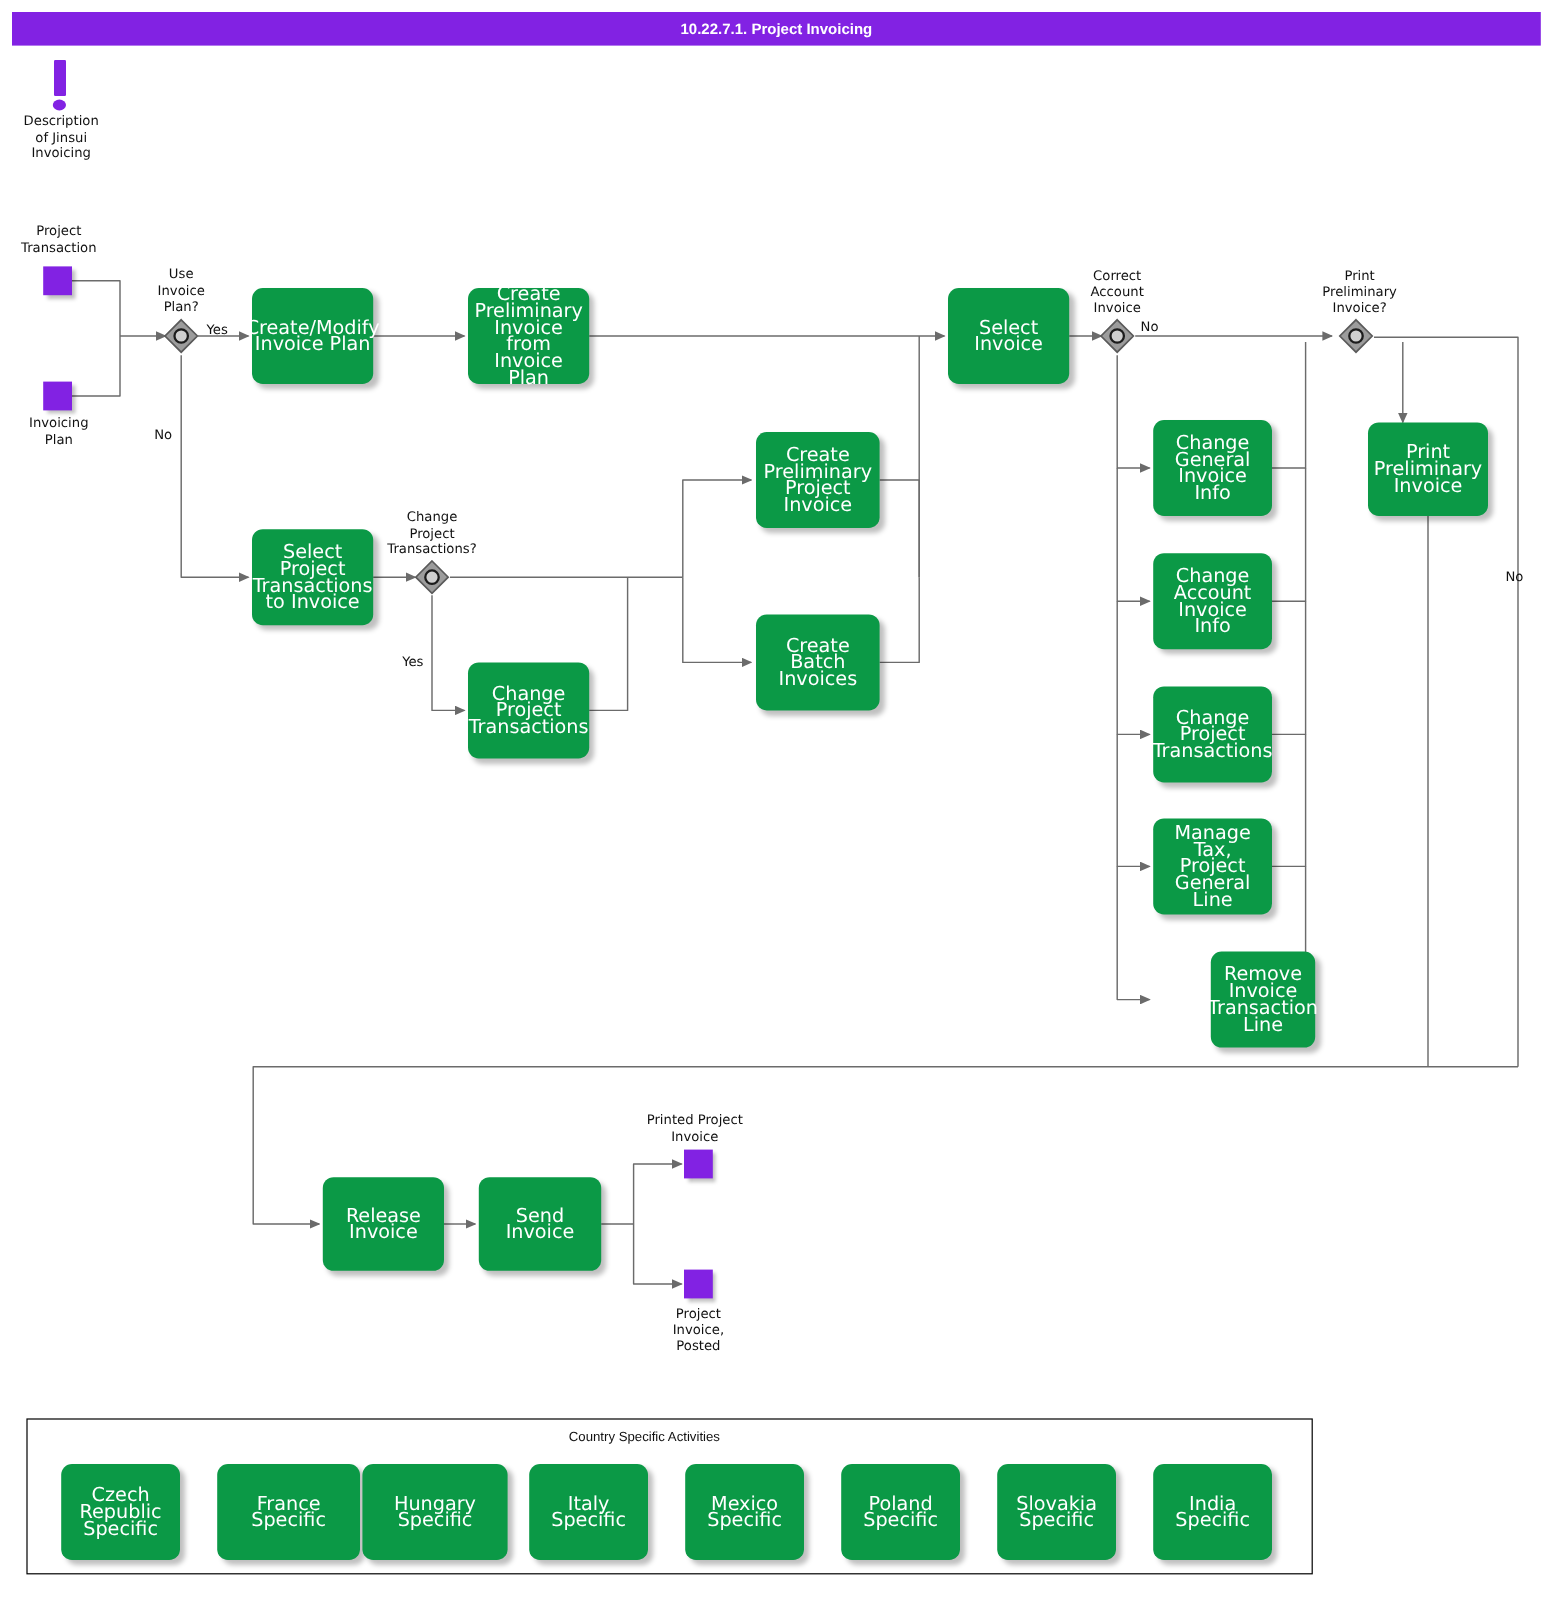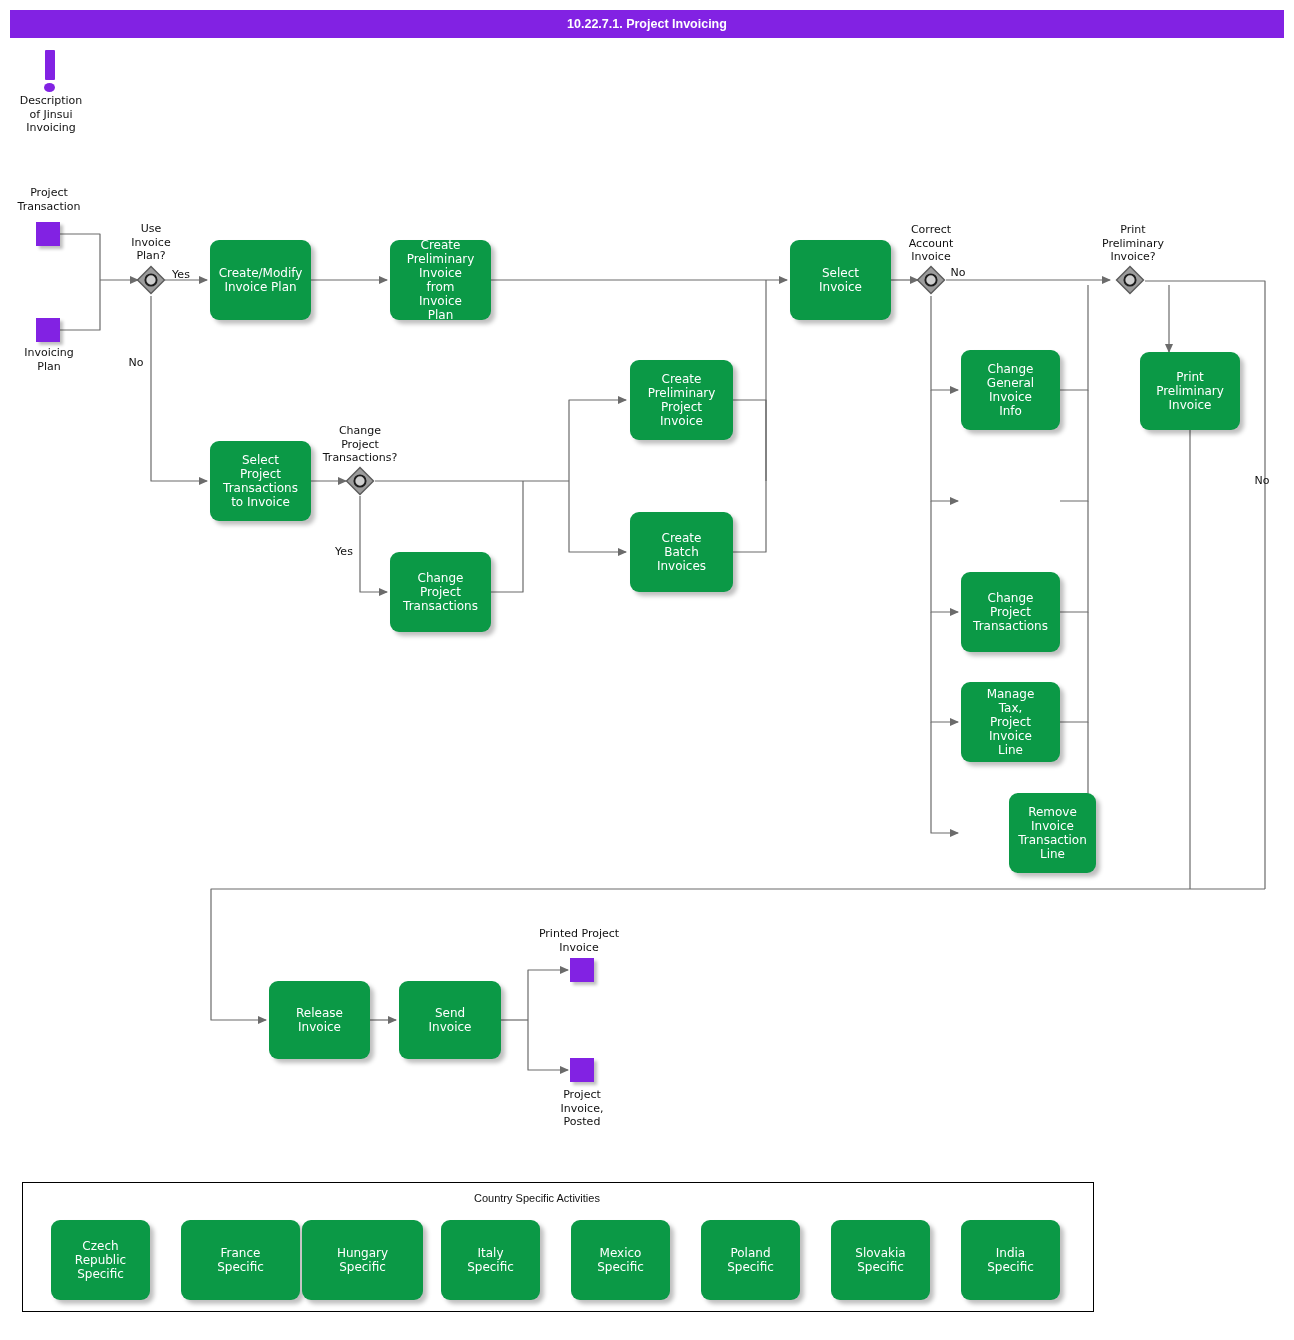--- a/index.html
+++ b/index.html
@@ -30,21 +30,21 @@
     justify-content: center;
     font-family: "Liberation Sans", sans-serif;
   }
 
   
   .proc {
     position: absolute;
     background: #0b9946;
     border-radius: 9px;
     color: #ffffff;
-    font-size: 12px;
+    font-size: 16px;
     line-height: 14px;
     display: flex;
     align-items: center;
     justify-content: center;
     text-align: center;
     padding: 3px 19px;
     box-shadow: 4px 4px 4px rgba(0,0,0,0.25);
     font-family: "DejaVu Sans", sans-serif;
   }
 
@@ -277,26 +277,28 @@
 Project Invoice</div>
 
   <div class="proc" style="left:630px; top:512px; width:103px; height:80px;">Create Batch
 Invoices</div>
 
   <div class="proc" style="left:790px; top:240px; width:101px; height:80px;">Select Invoice</div>
 
   <div class="proc" style="left:961px; top:350px; width:99px; height:80px;">Change General
 Invoice Info</div>
 
+  <div class="proc" style="left:961px; top:461px; width:99px; height:80px;">Change Account
+Invoice Info</div>
 
   <div class="proc" style="left:961px; top:572px; width:99px; height:80px;">Change Project
 Transactions</div>
 
   <div class="proc" style="left:961px; top:682px; width:99px; height:80px;">Manage Tax,
-Project Invoice
+Project General
 Line</div>
 
   <div class="proc" style="left:961px; top:793px; width:87px; height:80px;margin-left:48px;">Remove Invoice
 Transaction Line</div>
 
   <div class="proc" style="left:1140px; top:352px; width:100px; height:78px;">Print Preliminary
 Invoice</div>
 
   <div class="proc" style="left:269px; top:981px; width:101px; height:78px;">Release Invoice</div>
 

